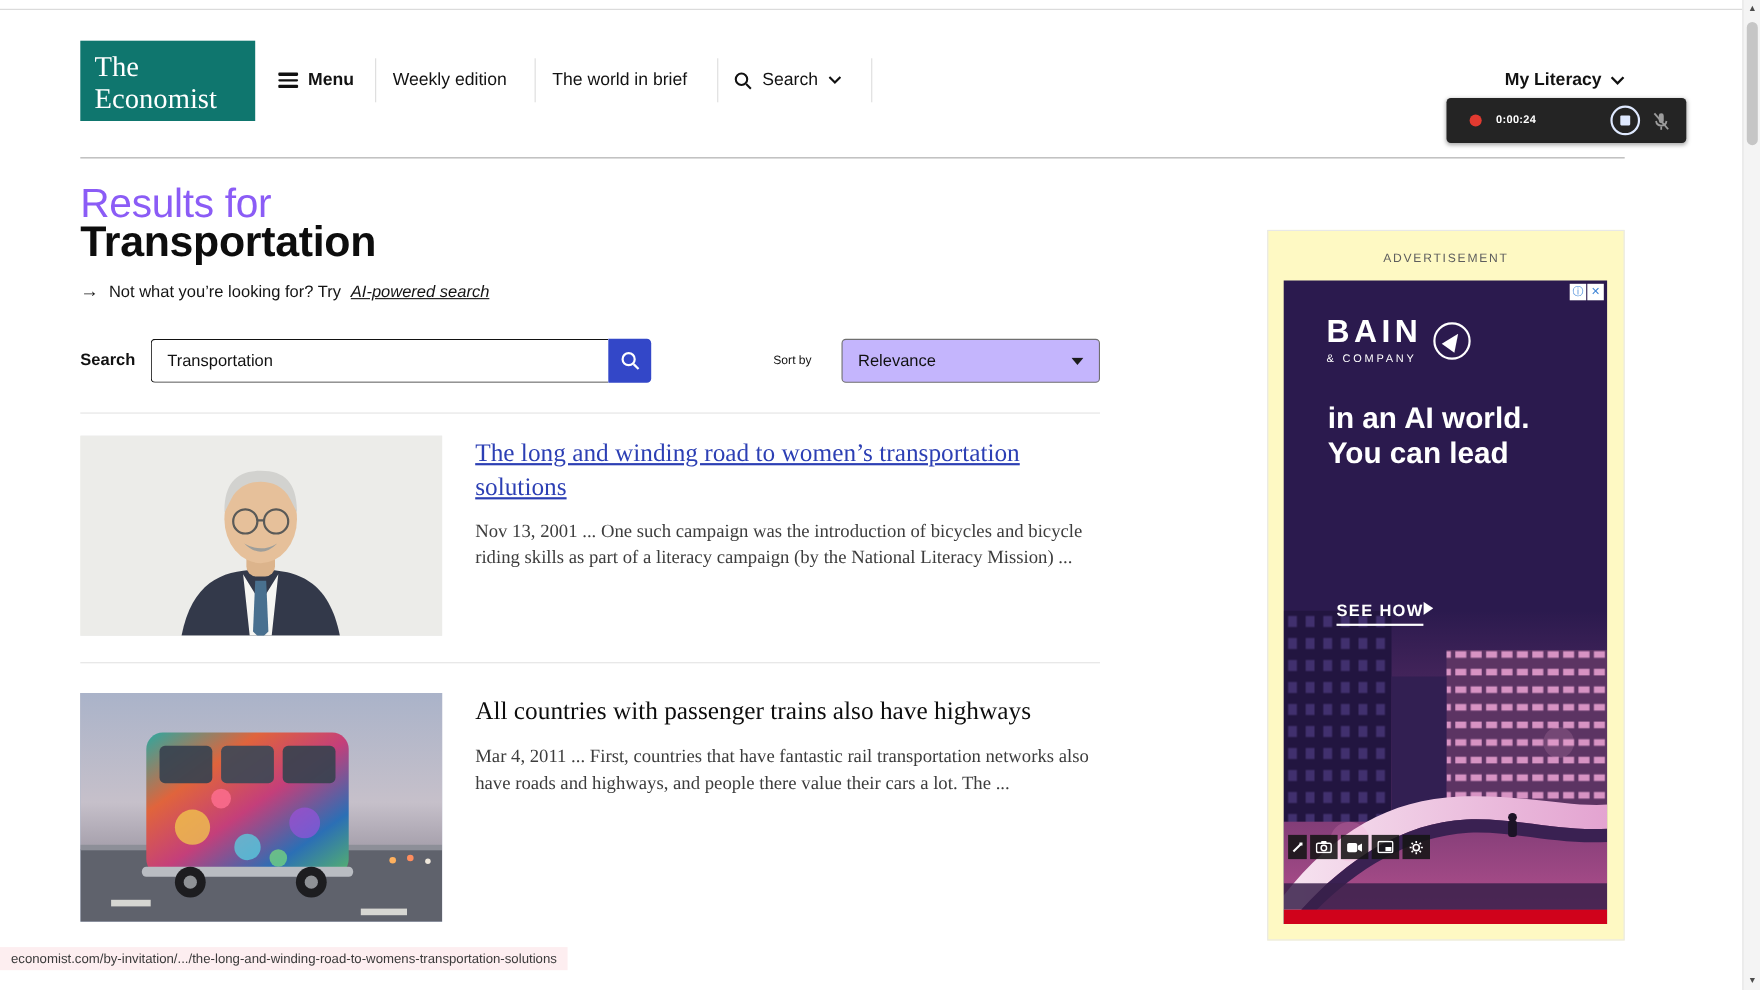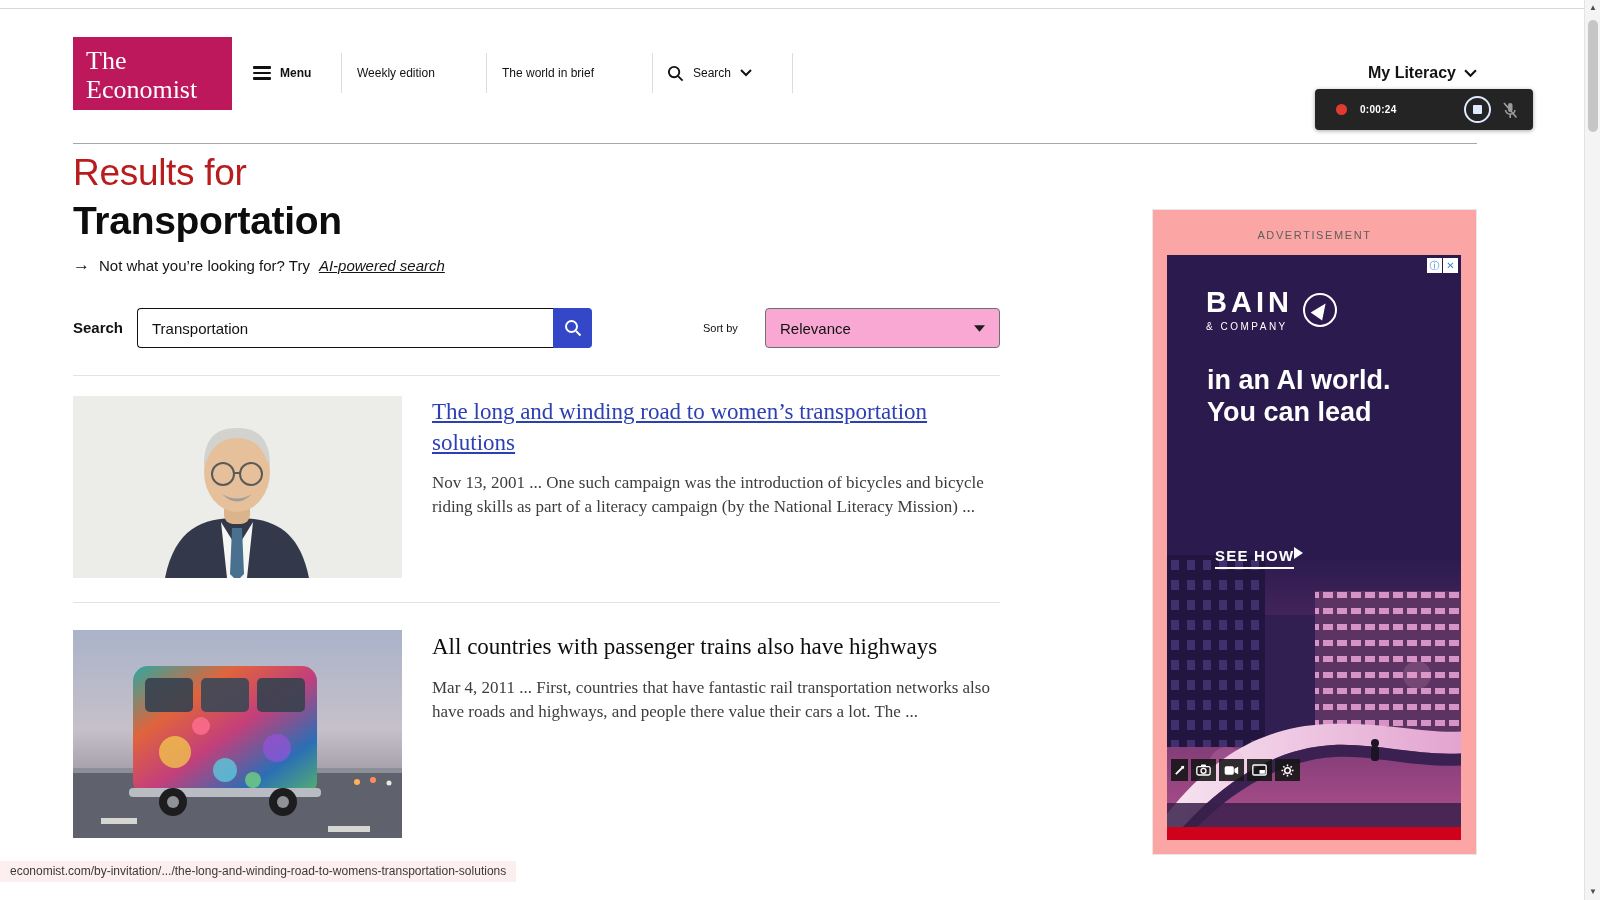--- a/index.html
+++ b/index.html
@@ -4,73 +4,73 @@
 <style>
   * { margin:0; padding:0; box-sizing:border-box; }
   html,body { width:1600px; height:900px; }
   body { font-family:"Liberation Sans", sans-serif; background:#fff; color:#111; overflow:hidden; }
   .page { position:relative; width:1600px; height:900px; background:#fff; }
 
   
   .top-rule { position:absolute; top:8px; left:0; width:1584px; height:1px; background:#d8d8d8; }
 
   
-  .logo { position:absolute; left:73px; top:37px; width:159px; height:73px; background:#be185d; cursor:pointer; padding:9px 0 0 13px; }
+  .logo { position:absolute; left:73px; top:37px; width:159px; height:73px; background:#0f766e; cursor:pointer; padding:9px 0 0 13px; }
   .logo-line { font-family:"Liberation Serif", serif; color:#fff; font-size:26px; line-height:1.13; font-weight:400; }
-  .nav-item { position:absolute; top:60px; height:26px; line-height:26px; font-size:12px; color:#121212; text-decoration:none; background:none; border:none; cursor:pointer; display:flex; align-items:center; gap:9px; font-family:"Liberation Sans",sans-serif; }
+  .nav-item { position:absolute; top:60px; height:26px; line-height:26px; font-size:16px; color:#121212; text-decoration:none; background:none; border:none; cursor:pointer; display:flex; align-items:center; gap:9px; font-family:"Liberation Sans",sans-serif; }
   .menu-btn { left:253px; font-weight:700; }
   .hamburger-icon { display:inline-flex; flex-direction:column; gap:3px; width:18px; }
   .hamburger-icon i { display:block; height:2.5px; background:#111; border-radius:1px; }
   .nav-we { left:357px; font-weight:500; }
   .nav-wib { left:502px; font-weight:500; }
   .nav-search { left:667px; font-weight:500; }
   .my-econ { position:absolute; top:60px; right:123px; height:26px; line-height:26px; font-size:16px; font-weight:700; background:none; border:none; cursor:pointer; display:flex; align-items:center; gap:8px; font-family:"Liberation Sans",sans-serif; color:#121212;}
   .vdiv { position:absolute; top:53px; width:1px; height:40px; background:#dcdcdc; }
   .d1{left:341px;} .d2{left:486px;} .d3{left:652px;} .d4{left:792px;}
   .header-rule { position:absolute; top:143px; left:73px; width:1404px; height:1px; background:#a8a8a8; }
 
   
   .recorder { position:absolute; left:1315px; top:89px; width:218px; height:41px; background:#242424; border-radius:4px; display:flex; align-items:center; z-index:40; box-shadow:0 1px 4px rgba(0,0,0,.35); }
   .rec-dot { width:11px; height:11px; border-radius:50%; background:#e23a30; margin-left:21px; }
   .rec-time { color:#fff; font-size:10px; font-weight:700; margin-left:13px; letter-spacing:.3px; }
   .stop-btn { margin-left:auto; margin-right:8px; width:27px; height:27px; border-radius:50%; border:2px solid #dfe9ff; background:transparent; display:flex; align-items:center; justify-content:center; cursor:pointer; }
   .stop-square { width:9px; height:9px; background:#dfe9ff; border-radius:1px; }
   .mic-off { margin-right:12px; width:22px; height:22px; display:flex; align-items:center; justify-content:center; cursor:pointer; }
 
   
-  .eyebrow { position:absolute; left:73px; top:152px; font-size:37px; font-weight:400; color:#b91c1c; letter-spacing:-.3px;text-align:right; }
+  .eyebrow { position:absolute; left:73px; top:164px; font-size:37px; font-weight:400; color:#8b5cf6; letter-spacing:-.3px;text-align:right; }
   .query   { position:absolute; left:73px; top:199px; font-size:39px; font-weight:800; color:#0d0d0d; letter-spacing:-.3px; }
   .suggestion { position:absolute; left:73px; top:255px; font-size:15px; display:flex; align-items:center; gap:9px; color:#141414; }
   .sugg-arrow { font-size:17px; font-style:normal; }
   .sugg-text { }
   .sugg-link { font-style:italic; text-decoration:underline; color:#141414; cursor:pointer; }
 
   
   .search-label { position:absolute; left:73px; top:308px; height:40px; line-height:40px; font-size:15px; font-weight:700; }
   .search-input { position:absolute; left:137px; top:308px; width:416px; height:40px; border:1px solid #121212; border-right:none; border-radius:4px 0 0 4px; font-size:15px; padding:0 14px; font-family:"Liberation Sans",sans-serif; color:#111; outline:none; }
   .search-go { position:absolute; left:553px; top:308px; width:39px; height:40px; background:#3347C8; border:none; border-radius:0 4px 4px 0; cursor:pointer; display:flex; align-items:center; justify-content:center; }
   .sort-label { position:absolute; left:703px; top:308px; height:40px; line-height:40px; font-size:11px; font-weight:400; }
-  .sort-select { position:absolute; left:765px; top:308px; width:235px; height:40px; border:1px solid #6f6f6f; border-radius:4px; background:#f9a8d4; display:flex; align-items:center; padding:16px 14px; font-size:15px; cursor:pointer; justify-content:space-between; }
+  .sort-select { position:absolute; left:765px; top:308px; width:235px; height:40px; border:1px solid #6f6f6f; border-radius:4px; background:#c4b5fd; display:flex; align-items:center; padding:16px 14px; font-size:15px; cursor:pointer; justify-content:space-between; }
 
   
   .rule-a { position:absolute; top:375px; left:73px; width:927px; height:1px; background:#e3e3e3; }
   .rule-b { position:absolute; top:602px; left:73px; width:927px; height:1px; background:#e3e3e3; }
   .res-img { position:absolute; left:73px; overflow:hidden; cursor:pointer; }
   .res-img-1 { top:396px; width:329px; height:182px; background:#ecece9; }
   .res-img-2 { top:630px; width:329px; height:208px; background:#9aa2b8; }
   .res-text { position:absolute; left:432px; width:580px; }
   .res-text-1 { top:397px; }
   .res-text-2 { top:632px; }
   .res-title { font-family:"Liberation Serif", serif; font-size:23px; line-height:1.33; font-weight:400; display:inline; cursor:pointer; }
   .res-title.visited { color:#2C3FB4; text-decoration:underline; }
   .res-title.plain { color:#0d0d0d; text-decoration:none; }
   .res-snippet { font-family:"Liberation Serif", serif; font-size:17px; color:#3d3d3d; line-height:1.42; margin-top:13px; width:570px; }
 
   
-  .ad-box { position:absolute; left:1152px; top:209px; width:325px; height:646px; background:#fca5a5; border:1px solid #e8e8e8; }
+  .ad-box { position:absolute; left:1152px; top:209px; width:325px; height:646px; background:#fef9c3; border:1px solid #e8e8e8; }
   .ad-label { position:absolute; top:19px; left:0; width:100%; text-align:center; font-size:11px; letter-spacing:1.6px; color:#5e5e5e; }
   .ad-creative { position:absolute; left:14px; top:45px; width:294px; height:585px; background:#2B1A4E; overflow:hidden; cursor:pointer; }
   .adchoices { position:absolute; top:3px; right:3px; display:flex; gap:1px; z-index:6; }
   .adchoices span { width:15px; height:15px; background:#fff; color:#3f85d6; font-size:10px; line-height:15px; text-align:center; cursor:pointer; }
   .bain { position:absolute; left:39px; top:33px; display:flex; align-items:center; gap:10px; z-index:5; }
   .bain-name { color:#fff; font-size:29px; font-weight:700; letter-spacing:4px; line-height:1; }
   .bain-sub { color:#fff; font-size:10px; letter-spacing:2.5px; margin-top:4px; }
   .bain-compass { width:34px; height:34px; border:2.5px solid #fff; border-radius:50%; position:relative; }
   .bain-compass i { position:absolute; left:9px; top:7px; width:0; height:0; border-left:7px solid transparent; border-right:7px solid transparent; border-bottom:16px solid #fff; transform:rotate(35deg); }
   .ad-headline { position:absolute; left:40px; top:110px; color:#fff; font-size:27px; font-weight:700; line-height:1.18; z-index:5; }

